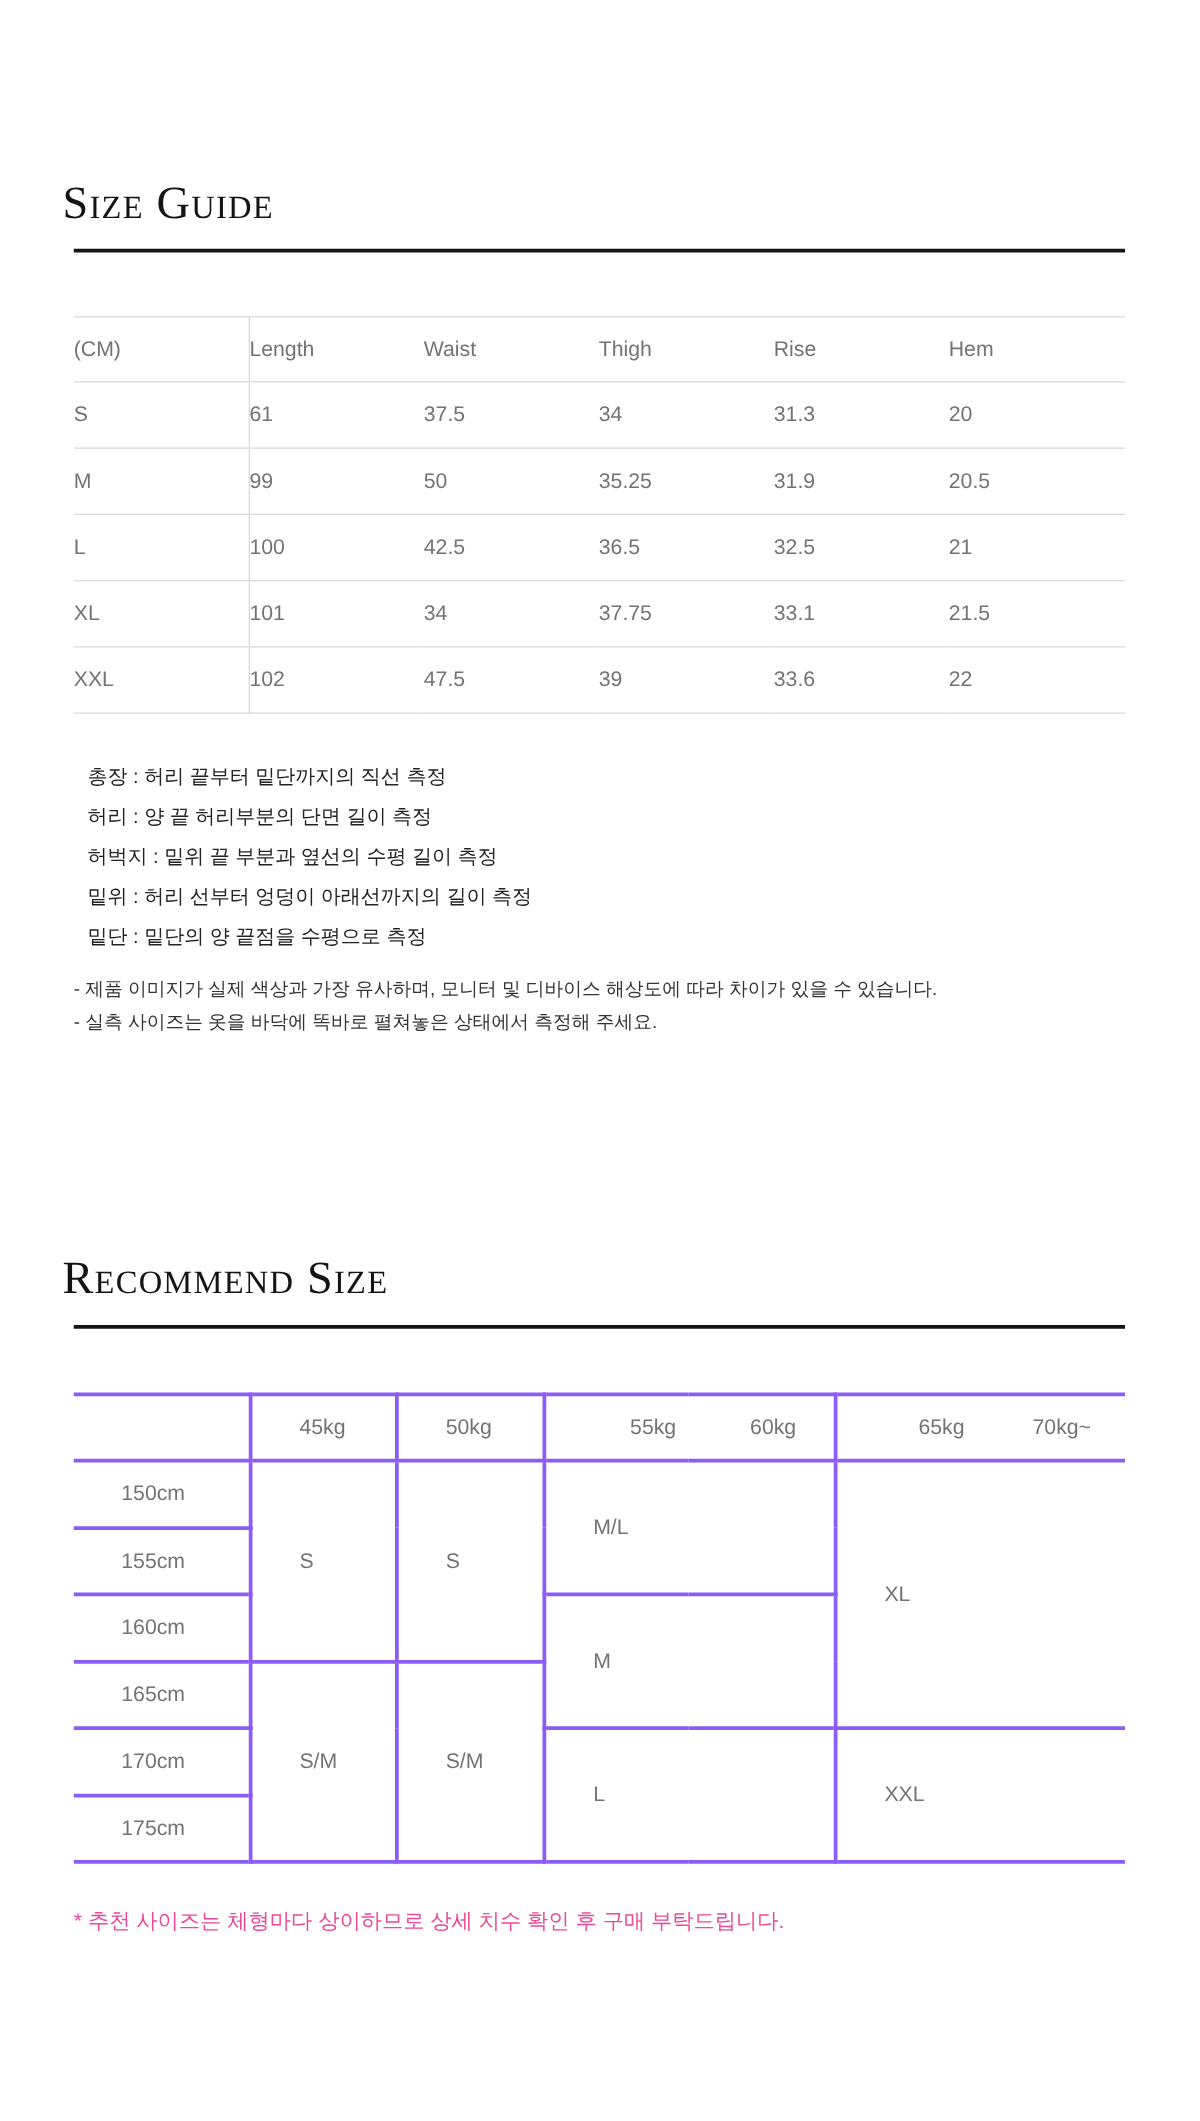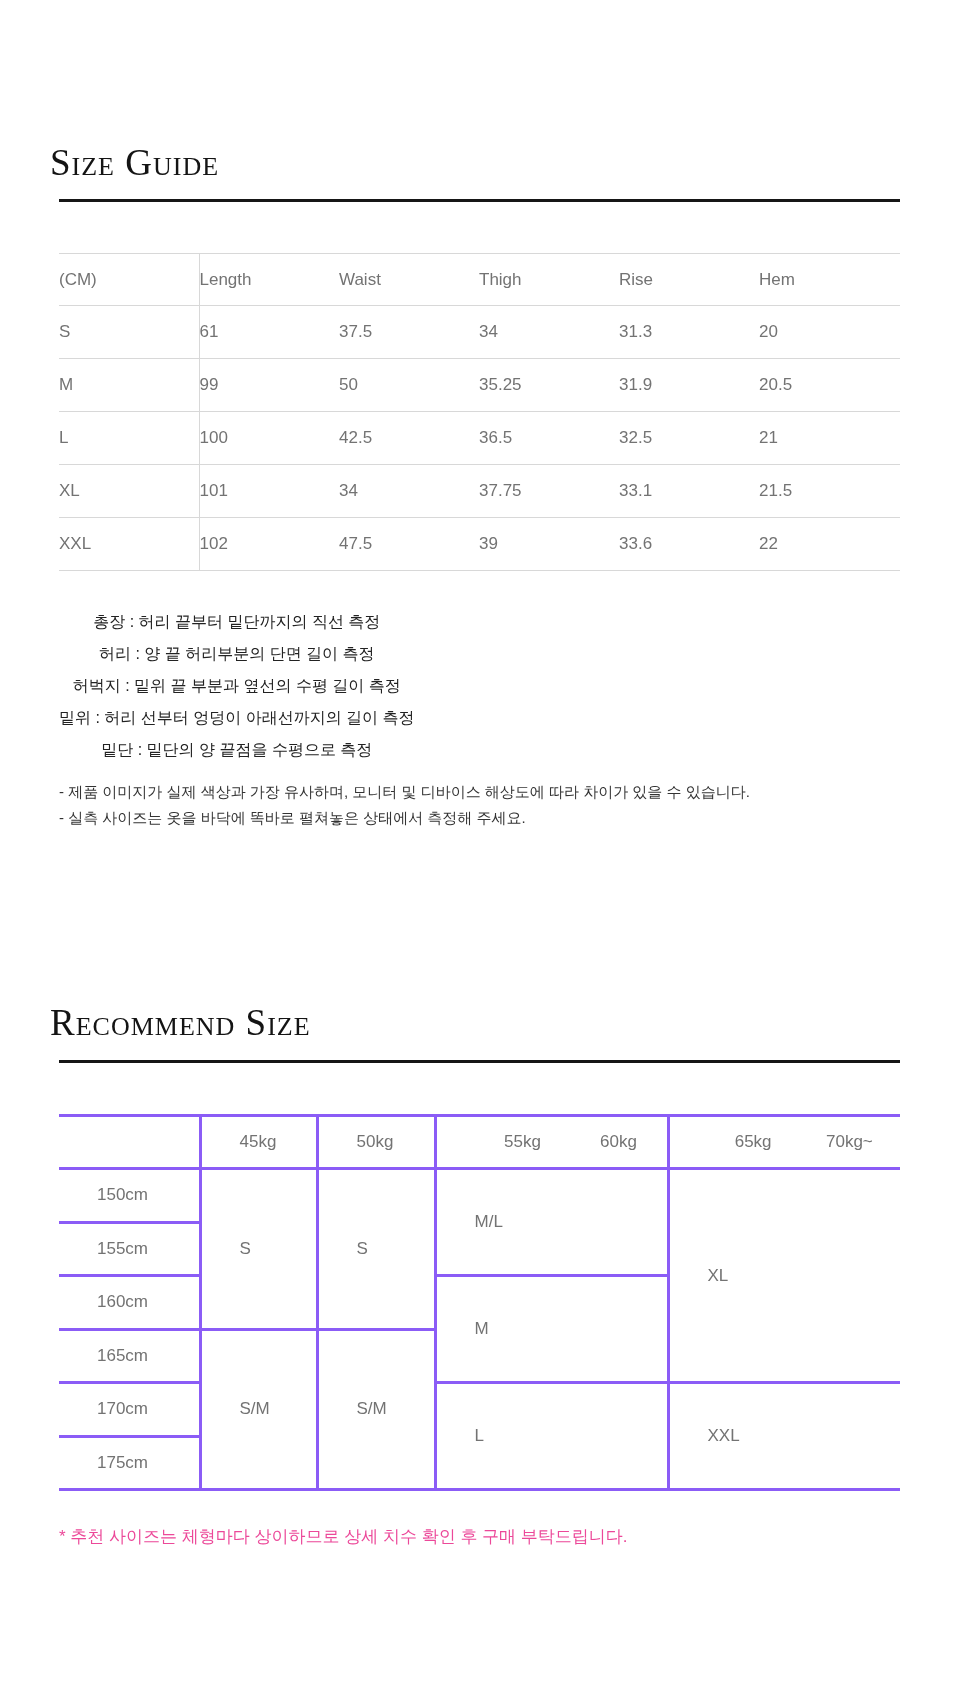--- a/index.html
+++ b/index.html
@@ -56,23 +56,22 @@
   .rec-table td { border: 3px solid #8b5cf6; padding-left: 38px; }
   .rec-table tr td:first-child { border-left: 0; }
   .rec-table td.no-r { border-right: 0; }
   .rec-table tr.rt-header { height: 53px; }
   .rec-table tr.rt-row { height: 53.5px; }
   .split { display: flex; justify-content: space-around; align-items: center; }
   .split span { display: inline-block; }
   
   .defs {
     position: absolute;
-    left: 59px;
+    left: 70px;
     top: 606px;
-    text-align: center;
   }
   .defs div {
     font-size: 16px;
     line-height: 32px;
     color: #222222;
     white-space: nowrap;
   }
   .notes {
     position: absolute;
     left: 59px;

